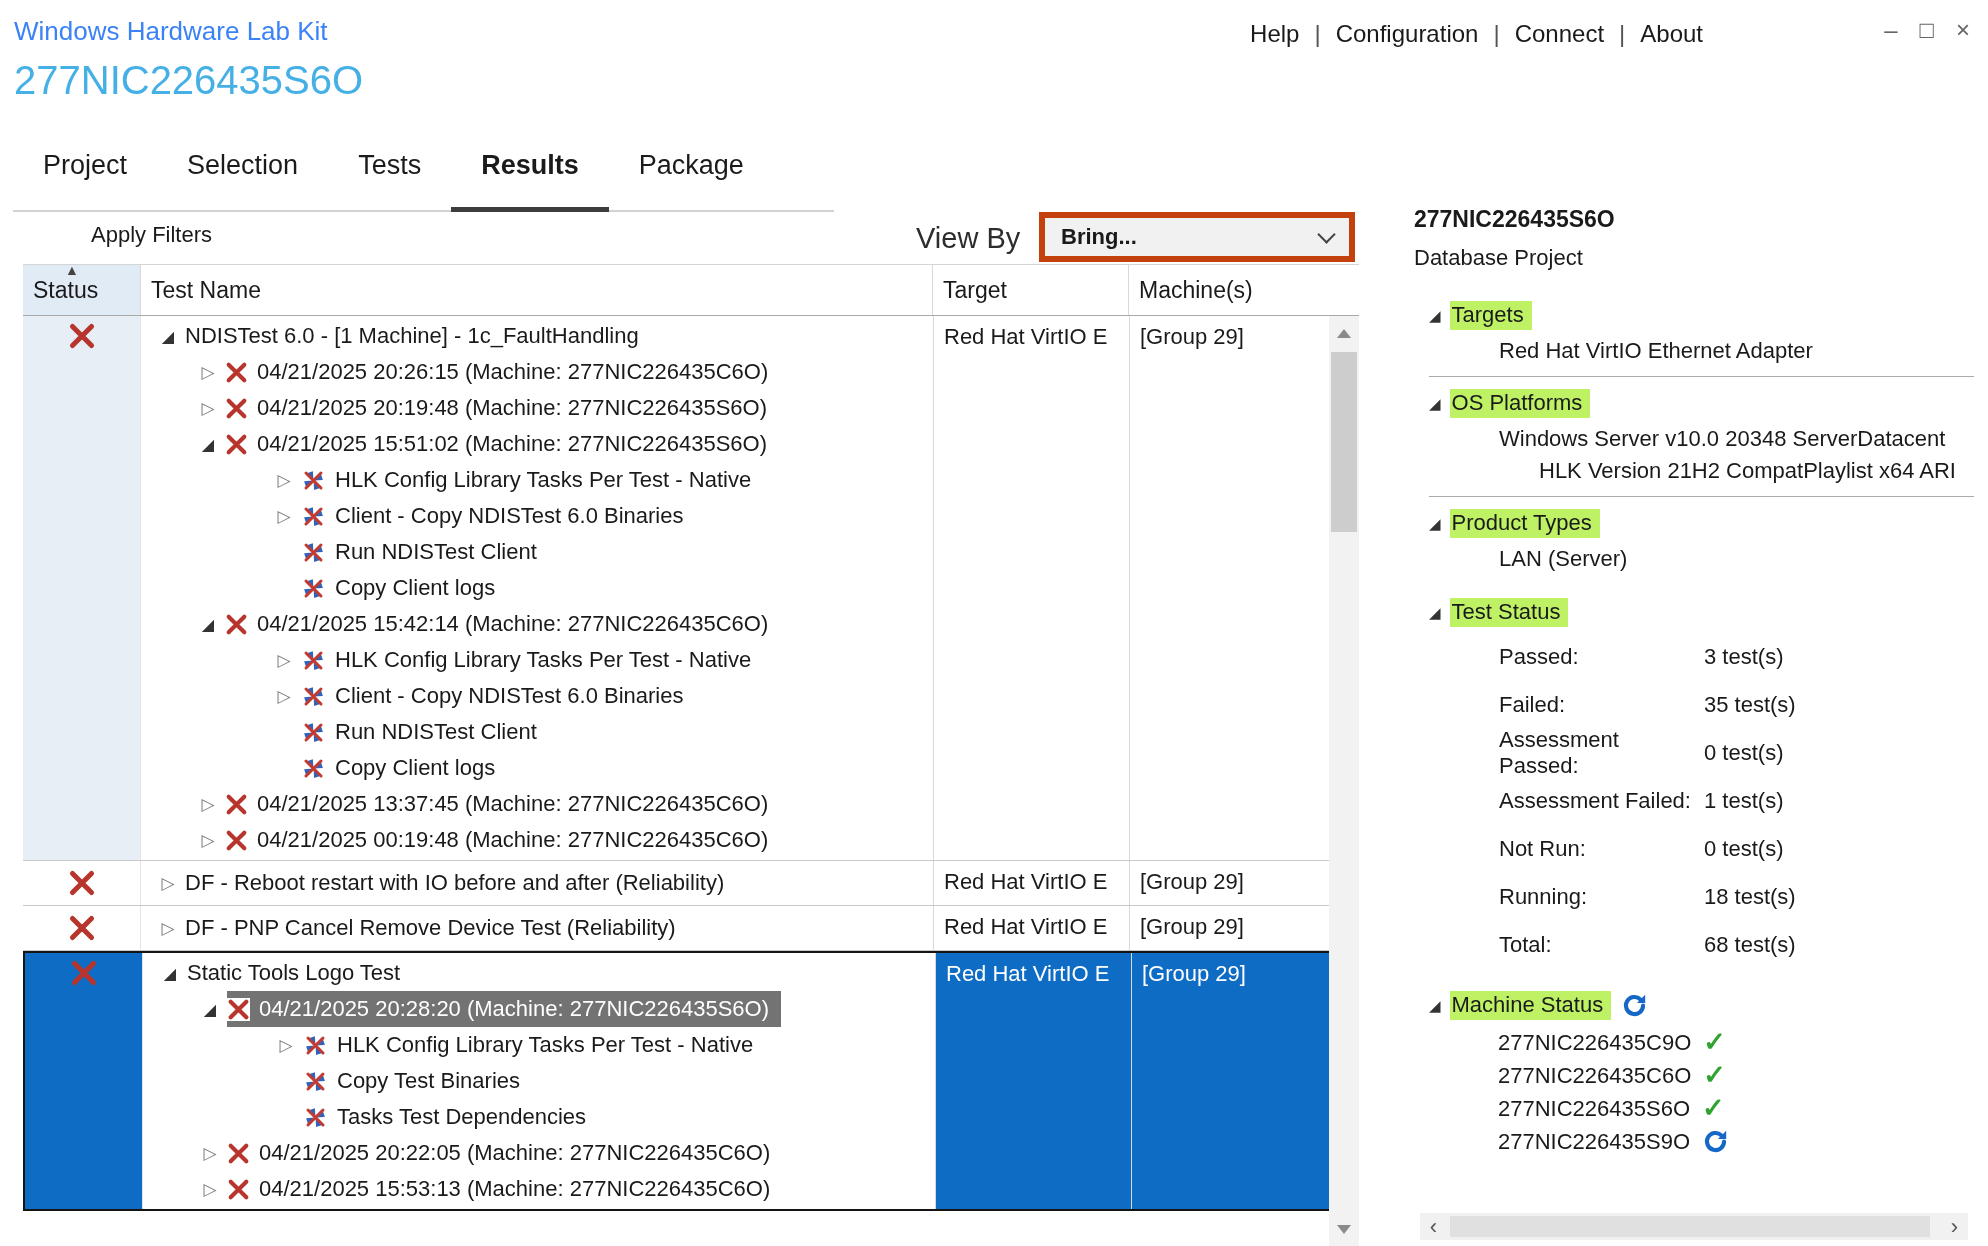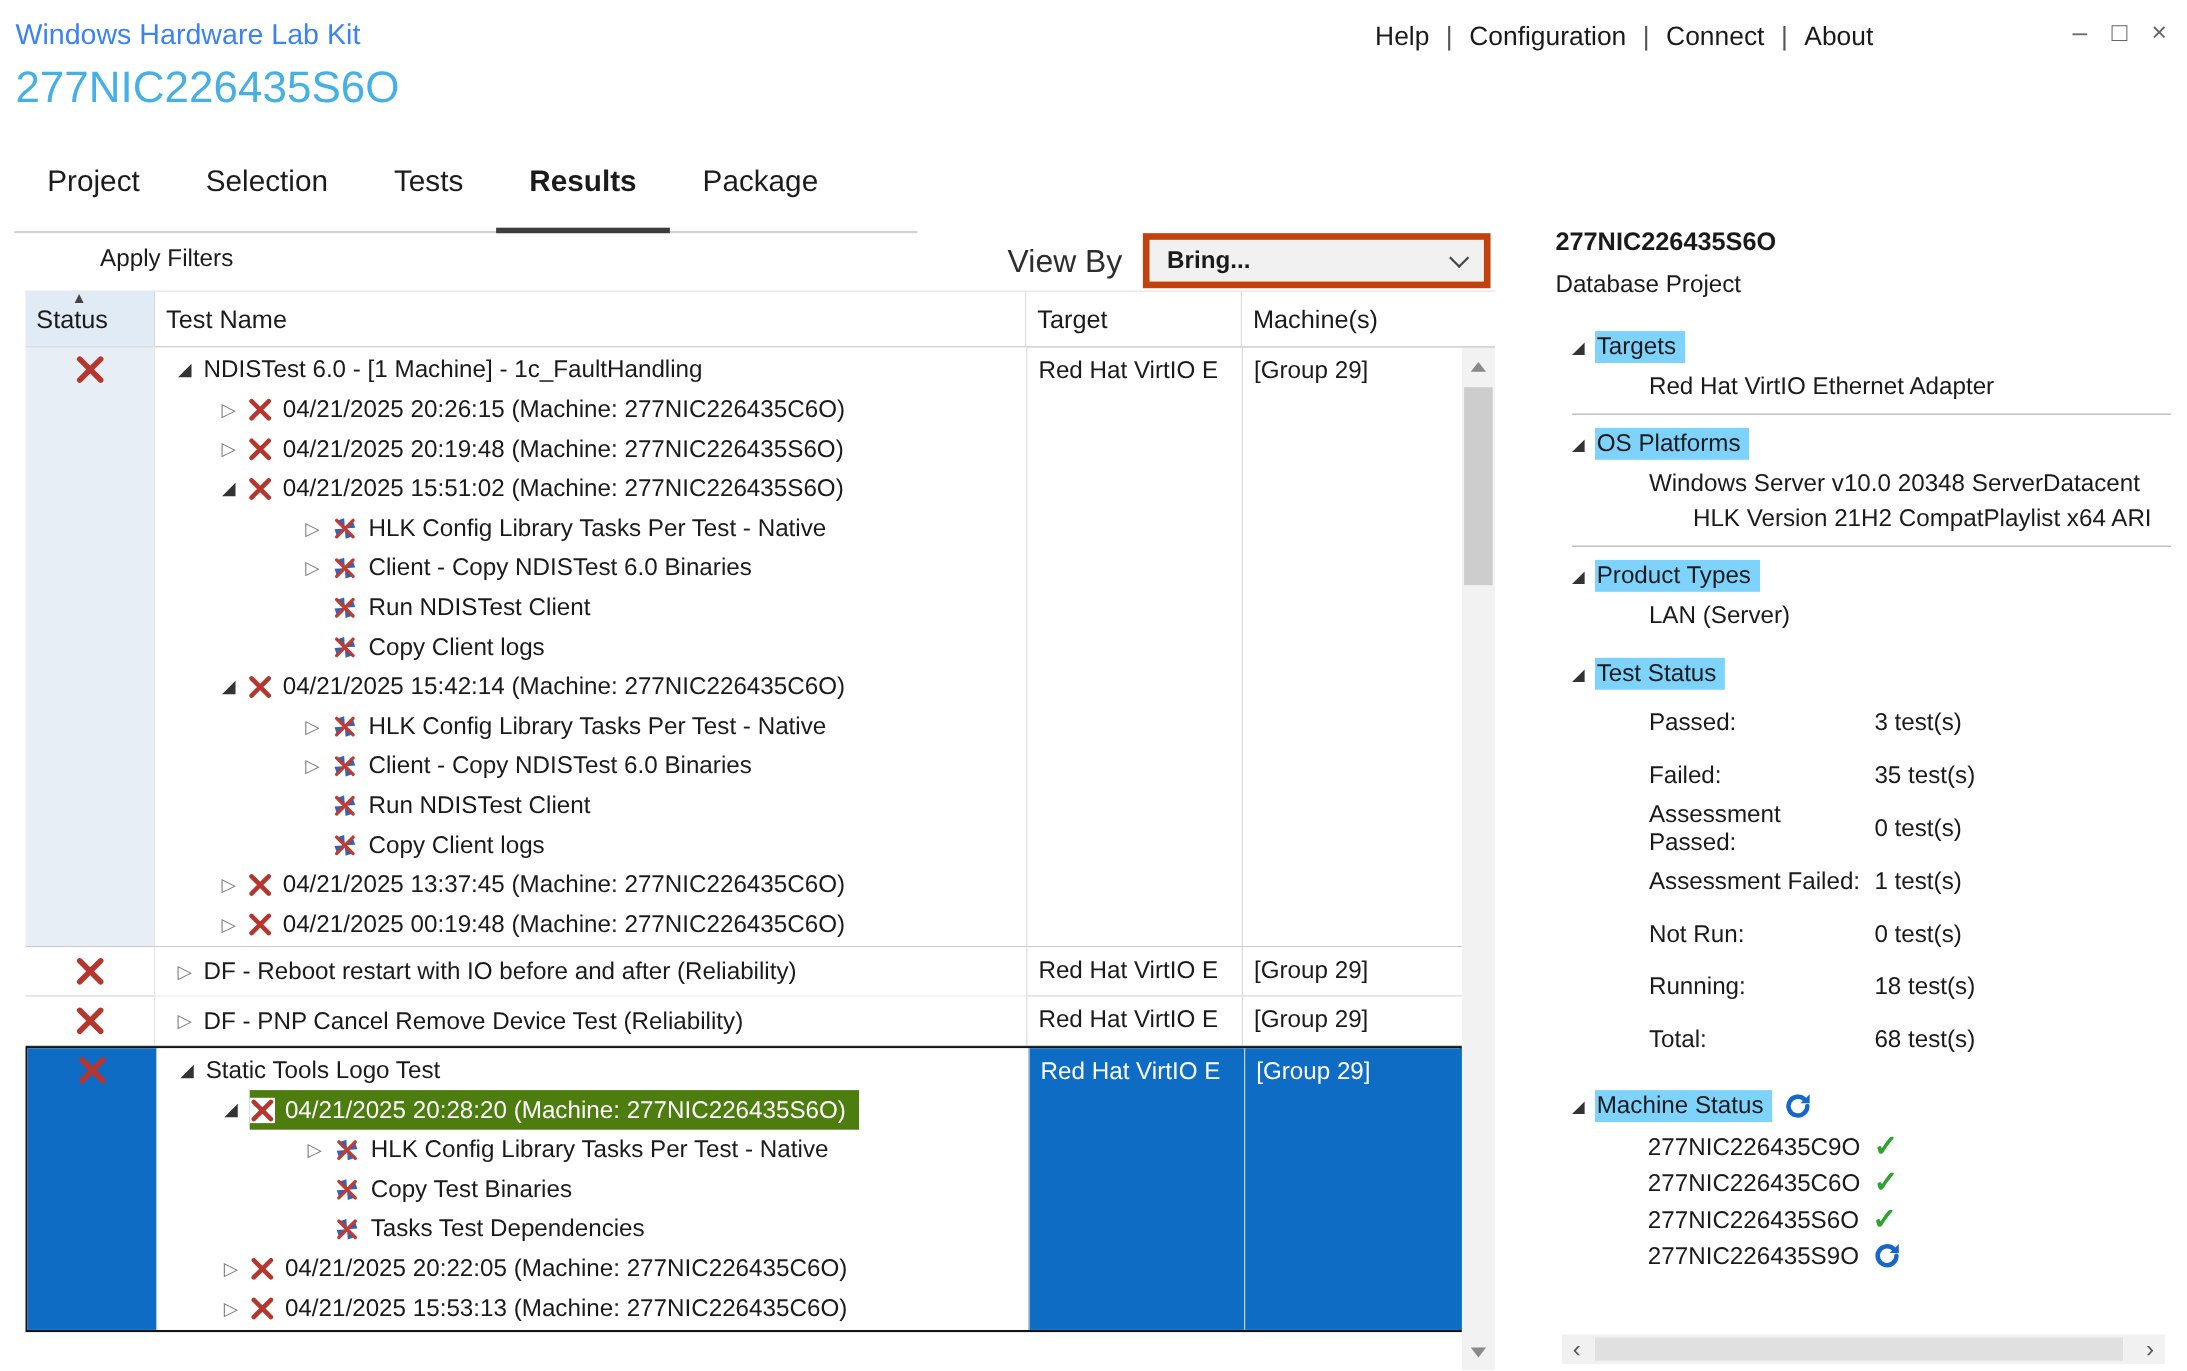--- a/index.html
+++ b/index.html
@@ -61,39 +61,39 @@
   .lvl1{padding-left:50px;}
   .lvl2{padding-left:126px;}
   .exp{width:34px;flex:none;text-align:center;font-size:17px;color:#7a7a7a;}
   .exp.open{color:#333;font-size:16px;}
   .exp.none{visibility:hidden;}
   .ic{flex:none;margin-right:9px;display:block;}
   .ic-x{width:23px;height:23px;}
   .ic-task{width:25px;height:25px;}
   .ic-x-status{width:28px;height:28px;}
   .rowband{display:flex;align-items:center;height:100%;padding-right:12px;}
-  .trow.sel .rowband{background:#4d7c0f;color:#fff;}
+  .trow.sel .rowband{background:#737373;color:#fff;}
   .trow.sel .ic-x{background:#fff;}
 
   
   .vscroll{width:30px;background:#f2f2f2;position:relative;flex:none;}
   .vs-btn{position:absolute;left:0;width:30px;height:30px;display:flex;align-items:center;justify-content:center;}
   .vs-up{top:2px;}
   .vs-down{bottom:2px;}
   .tri-up{width:0;height:0;border-left:7px solid transparent;border-right:7px solid transparent;border-bottom:9px solid #8a8a8a;}
   .tri-down{width:0;height:0;border-left:7px solid transparent;border-right:7px solid transparent;border-top:9px solid #8a8a8a;}
   .vs-thumb{position:absolute;top:36px;left:2px;width:26px;height:180px;background:#cdcdcd;}
 
   
   .details{position:absolute;left:1414px;top:206px;width:560px;height:1000px;font-size:22px;overflow:hidden;}
   .d-title{font-weight:bold;font-size:23px;white-space:nowrap;}
   .d-sub{margin-top:12px;white-space:nowrap;}
   .sec-head{display:flex;align-items:center;margin-left:15px;white-space:nowrap;}
   .sec-tri{font-size:15px;color:#333;margin-right:9px;}
-  .sec-label{background:#7dd3fc;padding:1px 8px 2px 2px;}
+  .sec-label{background:#bef264;padding:1px 8px 2px 2px;}
   .sec-content{margin-left:85px;white-space:nowrap;overflow:hidden;}
   .hr{border-bottom:1px solid #ababab;margin-left:15px;}
   .ts-row{display:flex;margin-left:85px;width:330px;height:48px;align-items:center;}
   .ts-label{flex:1;}
   .ts-value{width:125px;text-align:left;}
   .m-row{display:flex;align-items:center;margin-left:84px;height:33px;gap:12px;}
   .check{color:#2fa32f;font-weight:bold;font-size:27px;line-height:27px;}
   .ic-refresh{width:27px;height:27px;display:block;}
   .ms-head-icon{margin-left:10px;}
 

